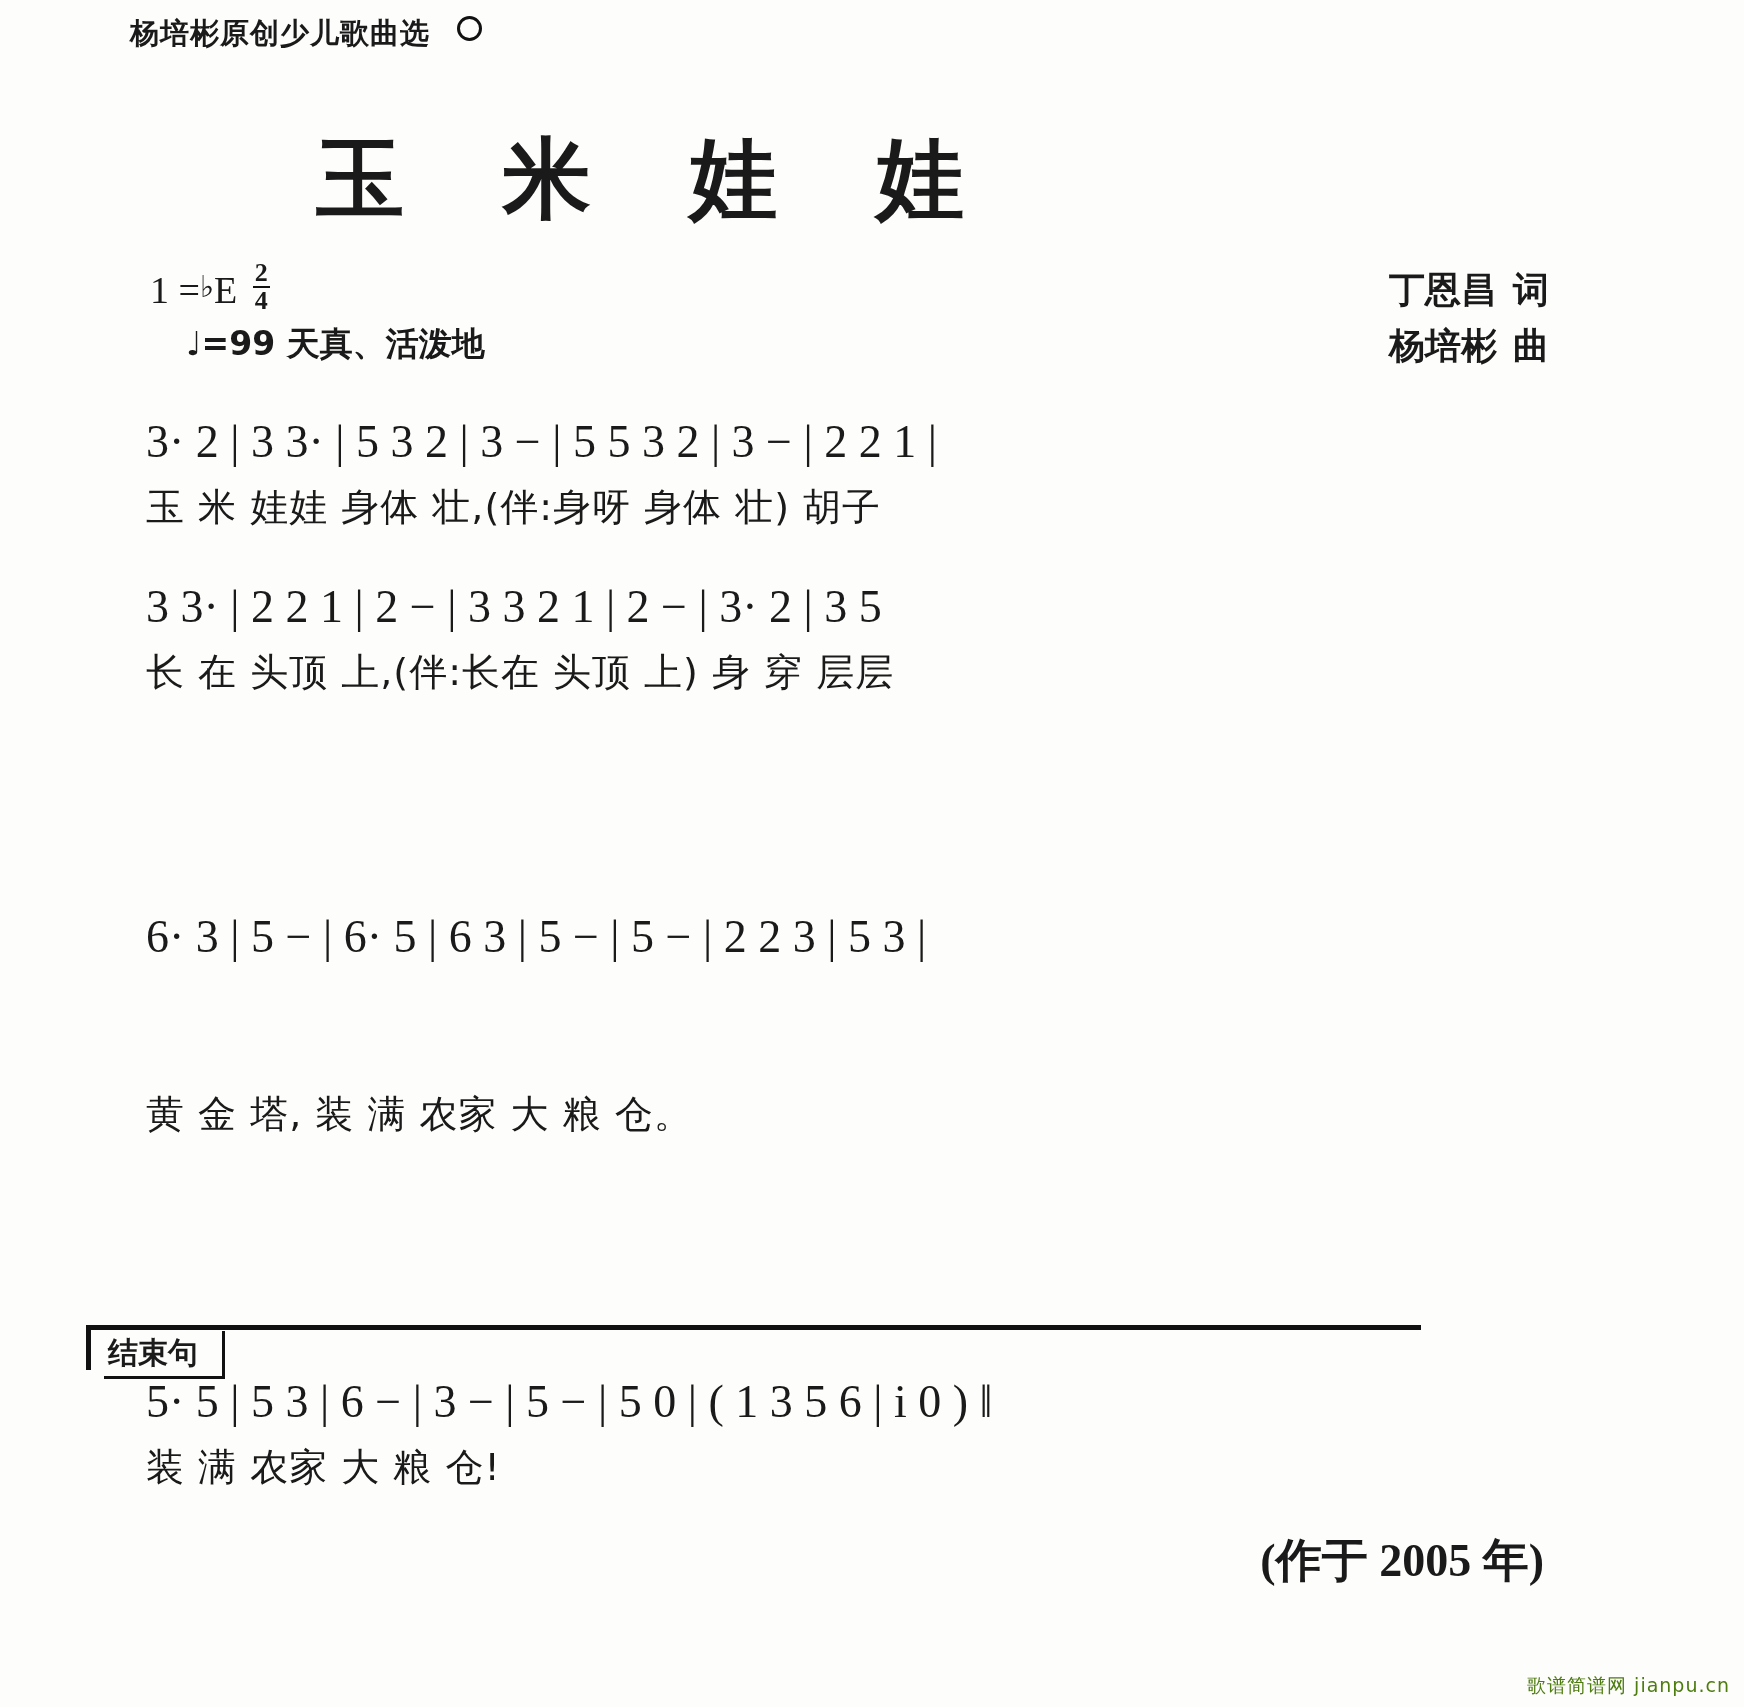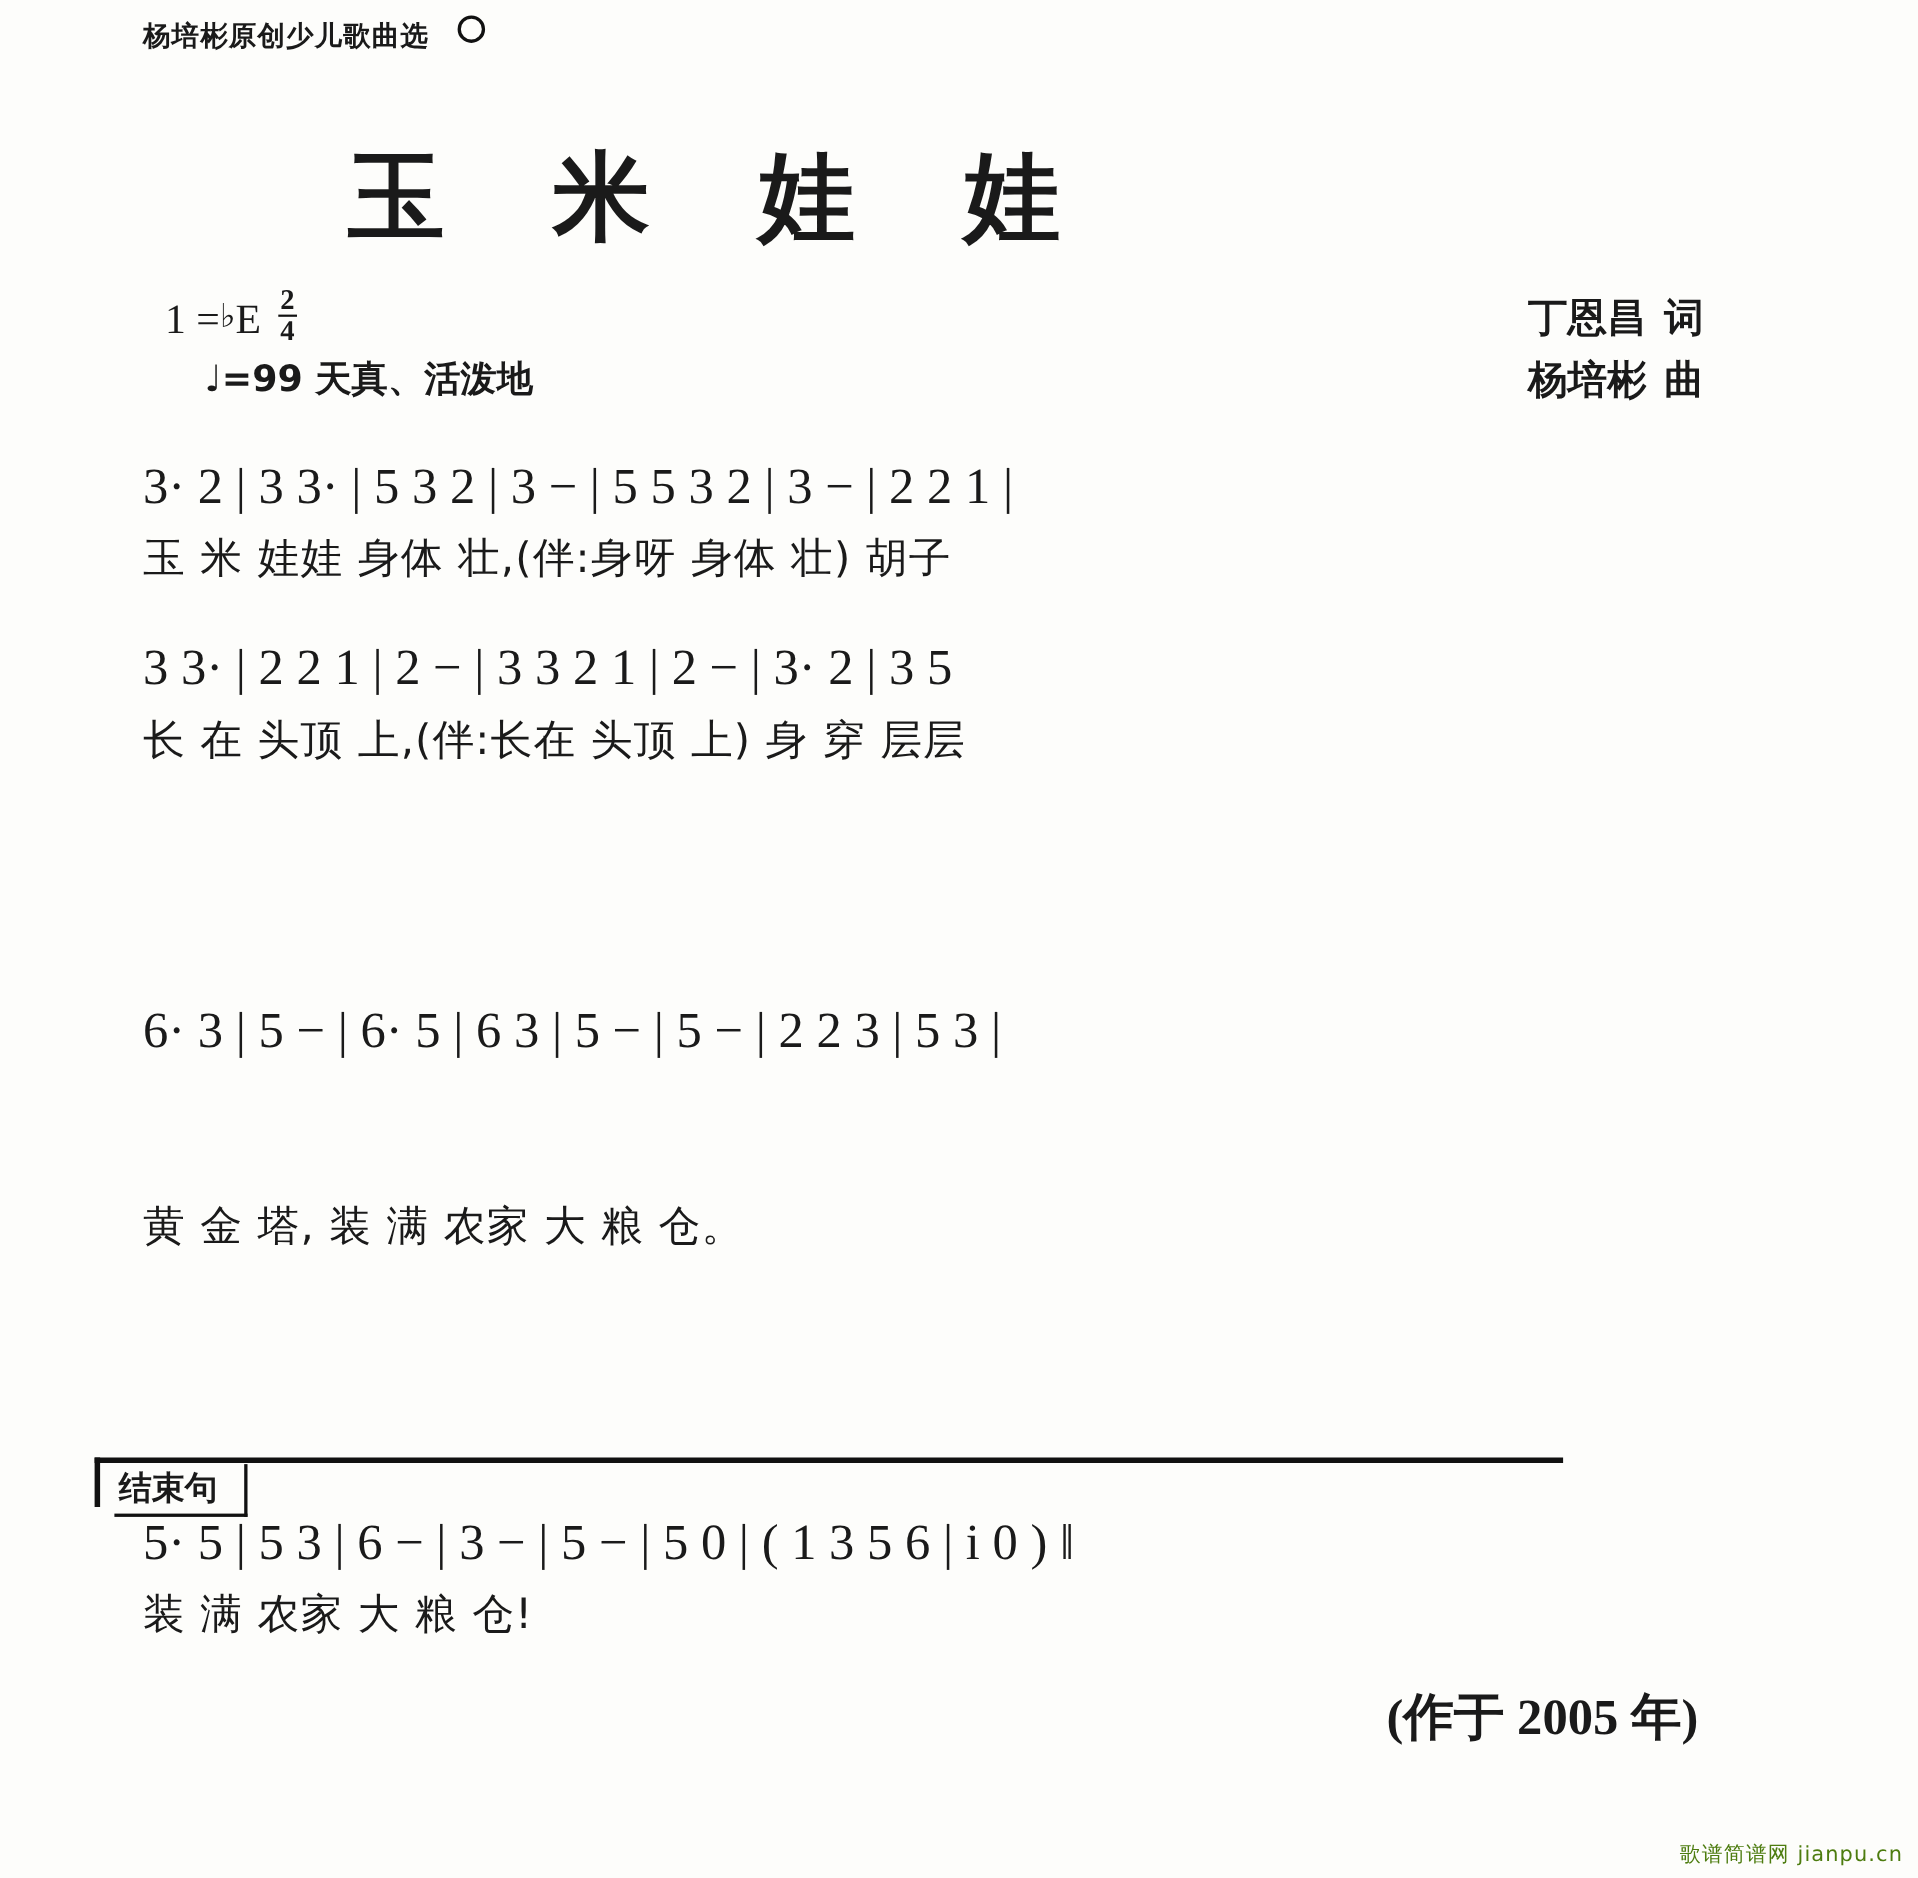--- a/index.html
+++ b/index.html
@@ -20,21 +20,21 @@
     inset: 0;
     background: #fdfdfb;
   }
   
   .header-line {
     position: absolute;
     top: 14px;
     left: 130px;
     font-family: "DejaVu Sans", sans-serif;
     font-weight: bold;
-    font-size: 25px;
+    font-size: 29px;
     letter-spacing: 1px;
     white-space: nowrap;
   }
   .header-circle {
     display: inline-block;
     width: 19px;
     height: 19px;
     border: 3px solid #111;
     border-radius: 50%;
     margin-left: 16px;
@@ -96,20 +96,21 @@
     font-size: 36px;
     line-height: 1.55;
     white-space: nowrap;
   }
   .credits span.role { margin-left: 16px; }
   
   .system {
     position: absolute;
     left: 0;
     width: 1604px;
+    padding-left: 16px;
   }
   .notes {
     font-family: "Liberation Serif", serif;
     font-size: 46px;
     font-weight: 500;
     white-space: nowrap;
     letter-spacing: 0px;
     padding-left: 130px;
   }
   .lyrics {

